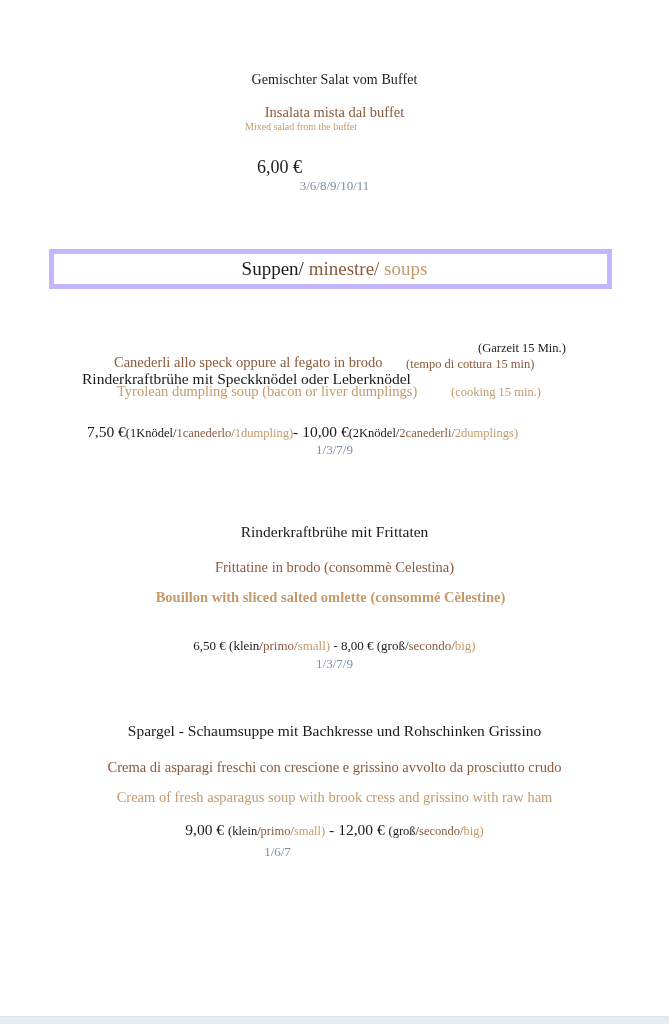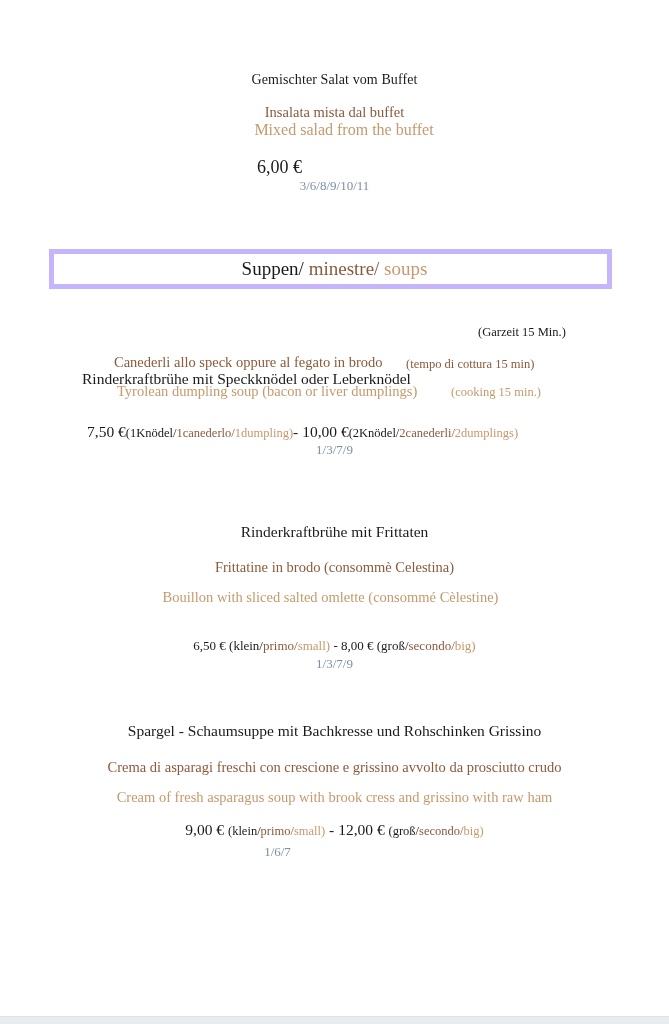--- a/index.html
+++ b/index.html
@@ -51,22 +51,21 @@
   .salad-it {
     position: absolute;
     left: 0; top: 104px;
     width: 669px;
     font-size: 14.5px;
   }
   .salad-en {
     position: absolute;
     left: 0; top: 121px;
     width: 602px;
-    font-size: 16px;
-    padding-left: 43px;
+    font-size: 10px;
   }
   .salad-price {
     position: absolute;
     left: 0; top: 157px;
     width: 559px;
     font-size: 18px;
   }
   .salad-alg {
     position: absolute;
     left: 0; top: 178px;
@@ -97,21 +96,21 @@
   
   .d1-de {
     position: absolute;
     left: 82px; top: 322px;
     font-size: 15.5px;
     white-space: nowrap;
     margin-top: 48px;
   }
   .d1-de-note {
     position: absolute;
-    left: 478px; top: 325px;
+    left: 478px; top: 341px;
     font-size: 12.5px;
     color: #1a1a1a;
     white-space: nowrap;
   }
   .d1-it {
     position: absolute;
     left: 114px; top: 354px;
     font-size: 14.5px;
     white-space: nowrap;
   }
@@ -160,20 +159,21 @@
     position: absolute;
     left: 0; top: 559px;
     width: 669px;
     font-size: 14.5px;
   }
   .d2-en {
     position: absolute;
     left: 0; top: 589px;
     width: 661px;
     font-size: 14.5px;
+    font-weight: bold;
   }
   .d2-price {
     position: absolute;
     left: 0; top: 638px;
     width: 669px;
     font-size: 13px;
   }
   .d2-alg {
     position: absolute;
     left: 0; top: 656px;

